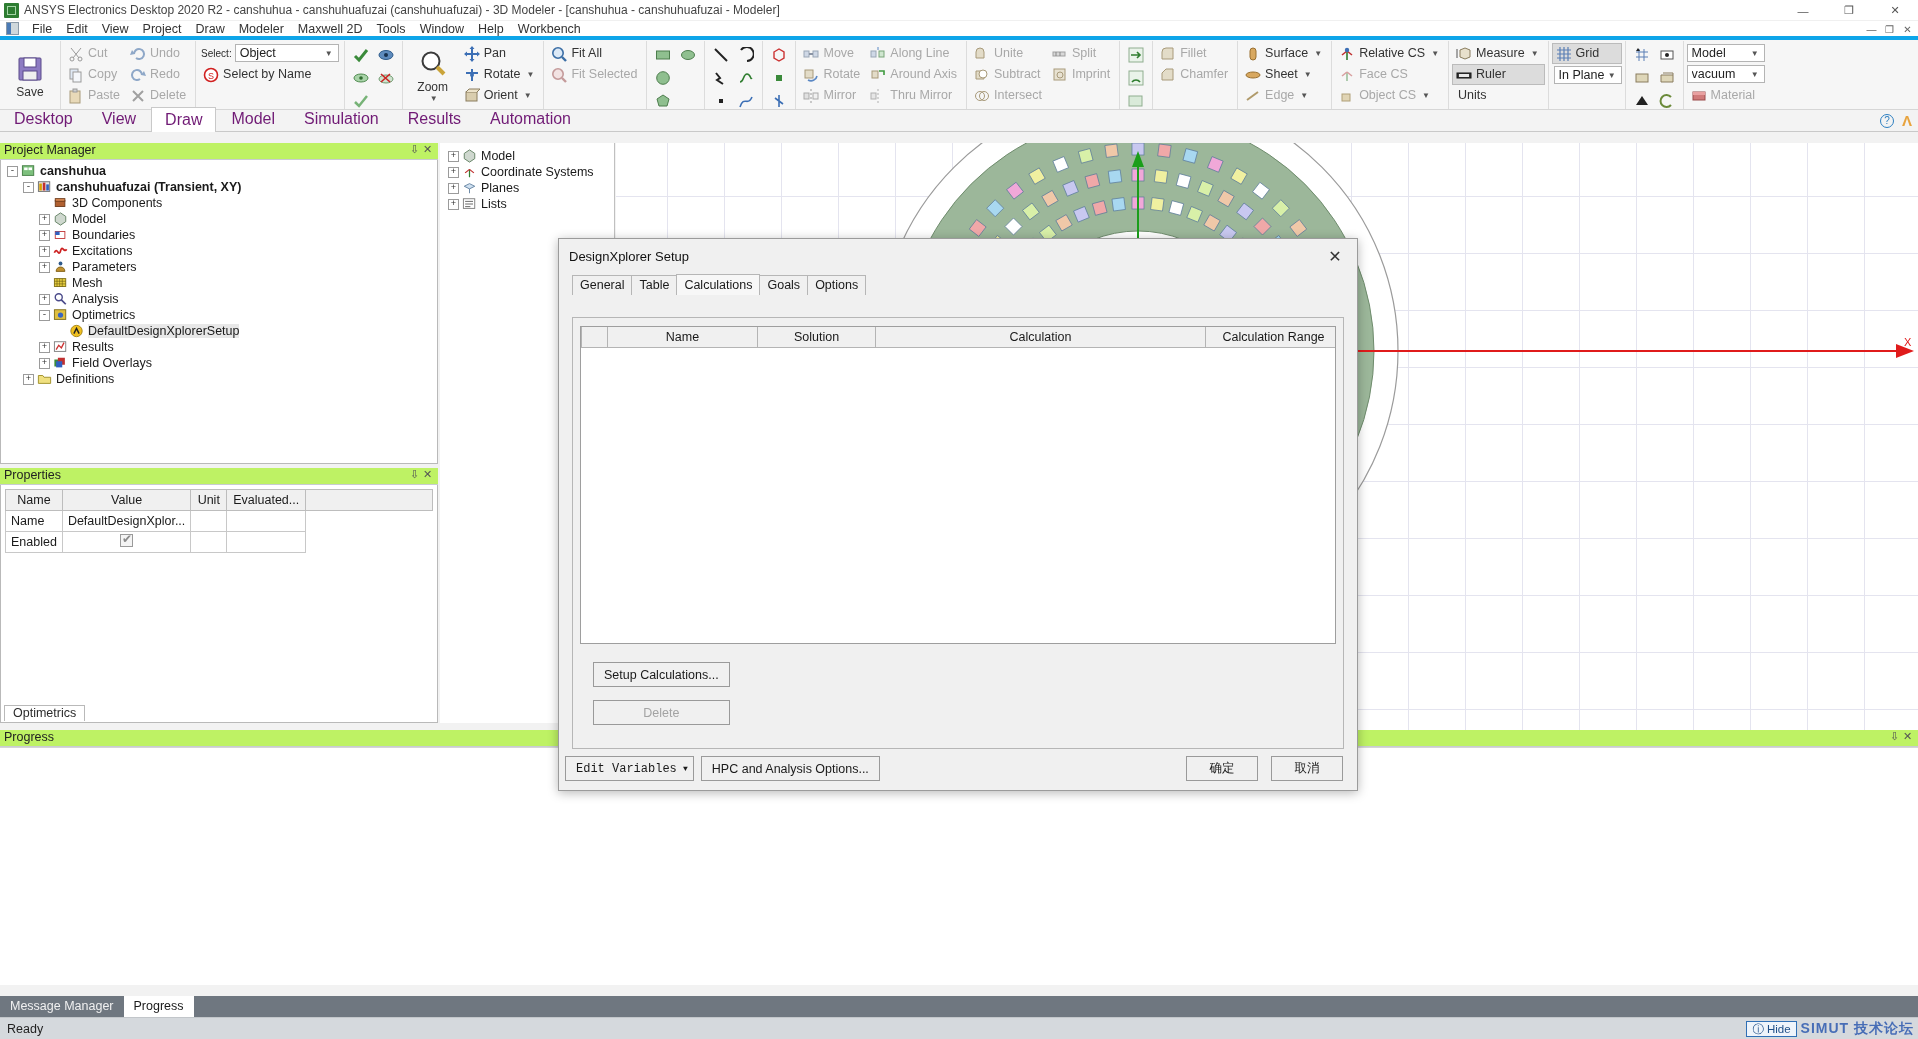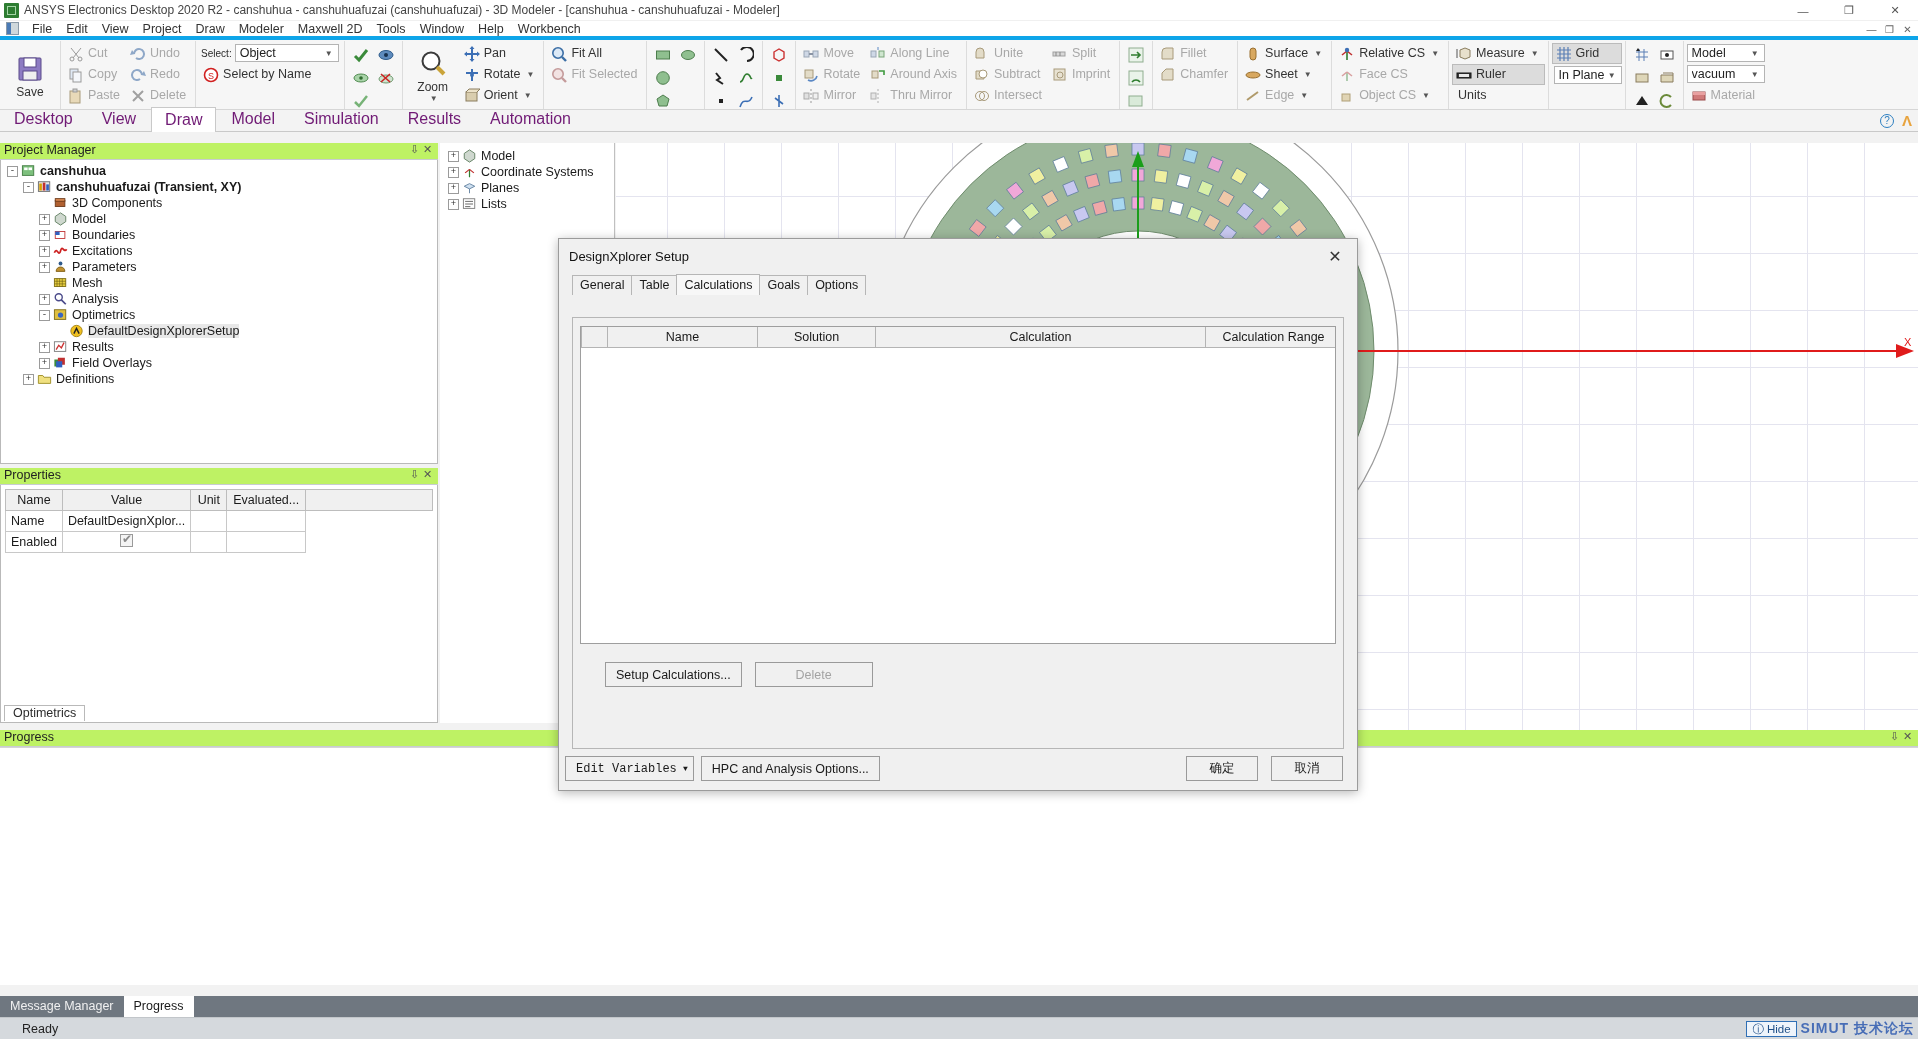--- a/index.html
+++ b/index.html
@@ -179,21 +179,21 @@
 
   
   .bottomtabs{
     position:absolute; left:0; bottom:22px; width:100%; height:21px;
     background:#6f7780; display:flex; align-items:stretch;
   }
   .btab{ padding:3px 10px 0 10px; font-size:12.5px; color:#f0f0f0; }
   .btab.sel{ background:#ffffff; color:#1a1a1a; }
   .statusbar{
     position:absolute; left:0; bottom:0; width:100%; height:22px; background:#d5d9dd;
-    display:flex; align-items:center; padding-left:22px; font-size:12.5px; color:#222;
+    display:flex; align-items:center; padding-left:7px; font-size:12.5px; color:#222;
     border-top:1px solid #c2c6ca;
     text-align:center;
   }
   .status-right{ position:absolute; right:4px; top:2px; display:flex; align-items:center; gap:4px; }
   .hide-box{
     border:1px solid #2f6fb5; color:#1e4f88; background:#eef4fb; font-size:11.5px;
     padding:0 5px; height:16px; display:flex; align-items:center; gap:3px;
   }
   .wm{ color:#2f5bb0; font-size:14px; font-weight:bold; letter-spacing:1px; opacity:.85; }
 
@@ -232,21 +232,21 @@
     height:20px; color:#1a1a1a; padding:0 4px;
   }
   table.cgrid td{ border:1px solid #cdcdcd; height:19px; padding:0 4px; color:#111; }
   table.cgrid td.sel-col{ border-left:none; }
   .btn{
     height:25px; min-width:96px; border:1px solid #9a9a9a; background:#f0f0f0;
     font-size:12.5px; color:#1a1a1a; display:inline-flex; align-items:center;
     justify-content:center; padding:0 10px; font-family:"Liberation Sans", sans-serif;
   }
   .btn.dis{ color:#a3a3a3; }
-  .dlg-actionrow{ position:absolute; left:32px; top:344px; display:flex; gap:13px; }
+  .dlg-actionrow{ position:absolute; left:20px; top:344px; display:flex; gap:13px;flex-direction:column; }
   .dlg-footer{ position:absolute; left:0; right:0; bottom:0; height:44px; }
   .dlg-footer .left{ position:absolute; left:6px; top:10px; display:flex; gap:7px; }
   .dlg-footer .right{ position:absolute; right:14px; top:10px; display:flex; gap:13px; }
   .btn.mono{ font-family:"Liberation Mono", monospace; font-size:12px; }
   .btn.cn{ min-width:72px; }
 
   
   svg{ display:block; }
 </style>
 </head>

